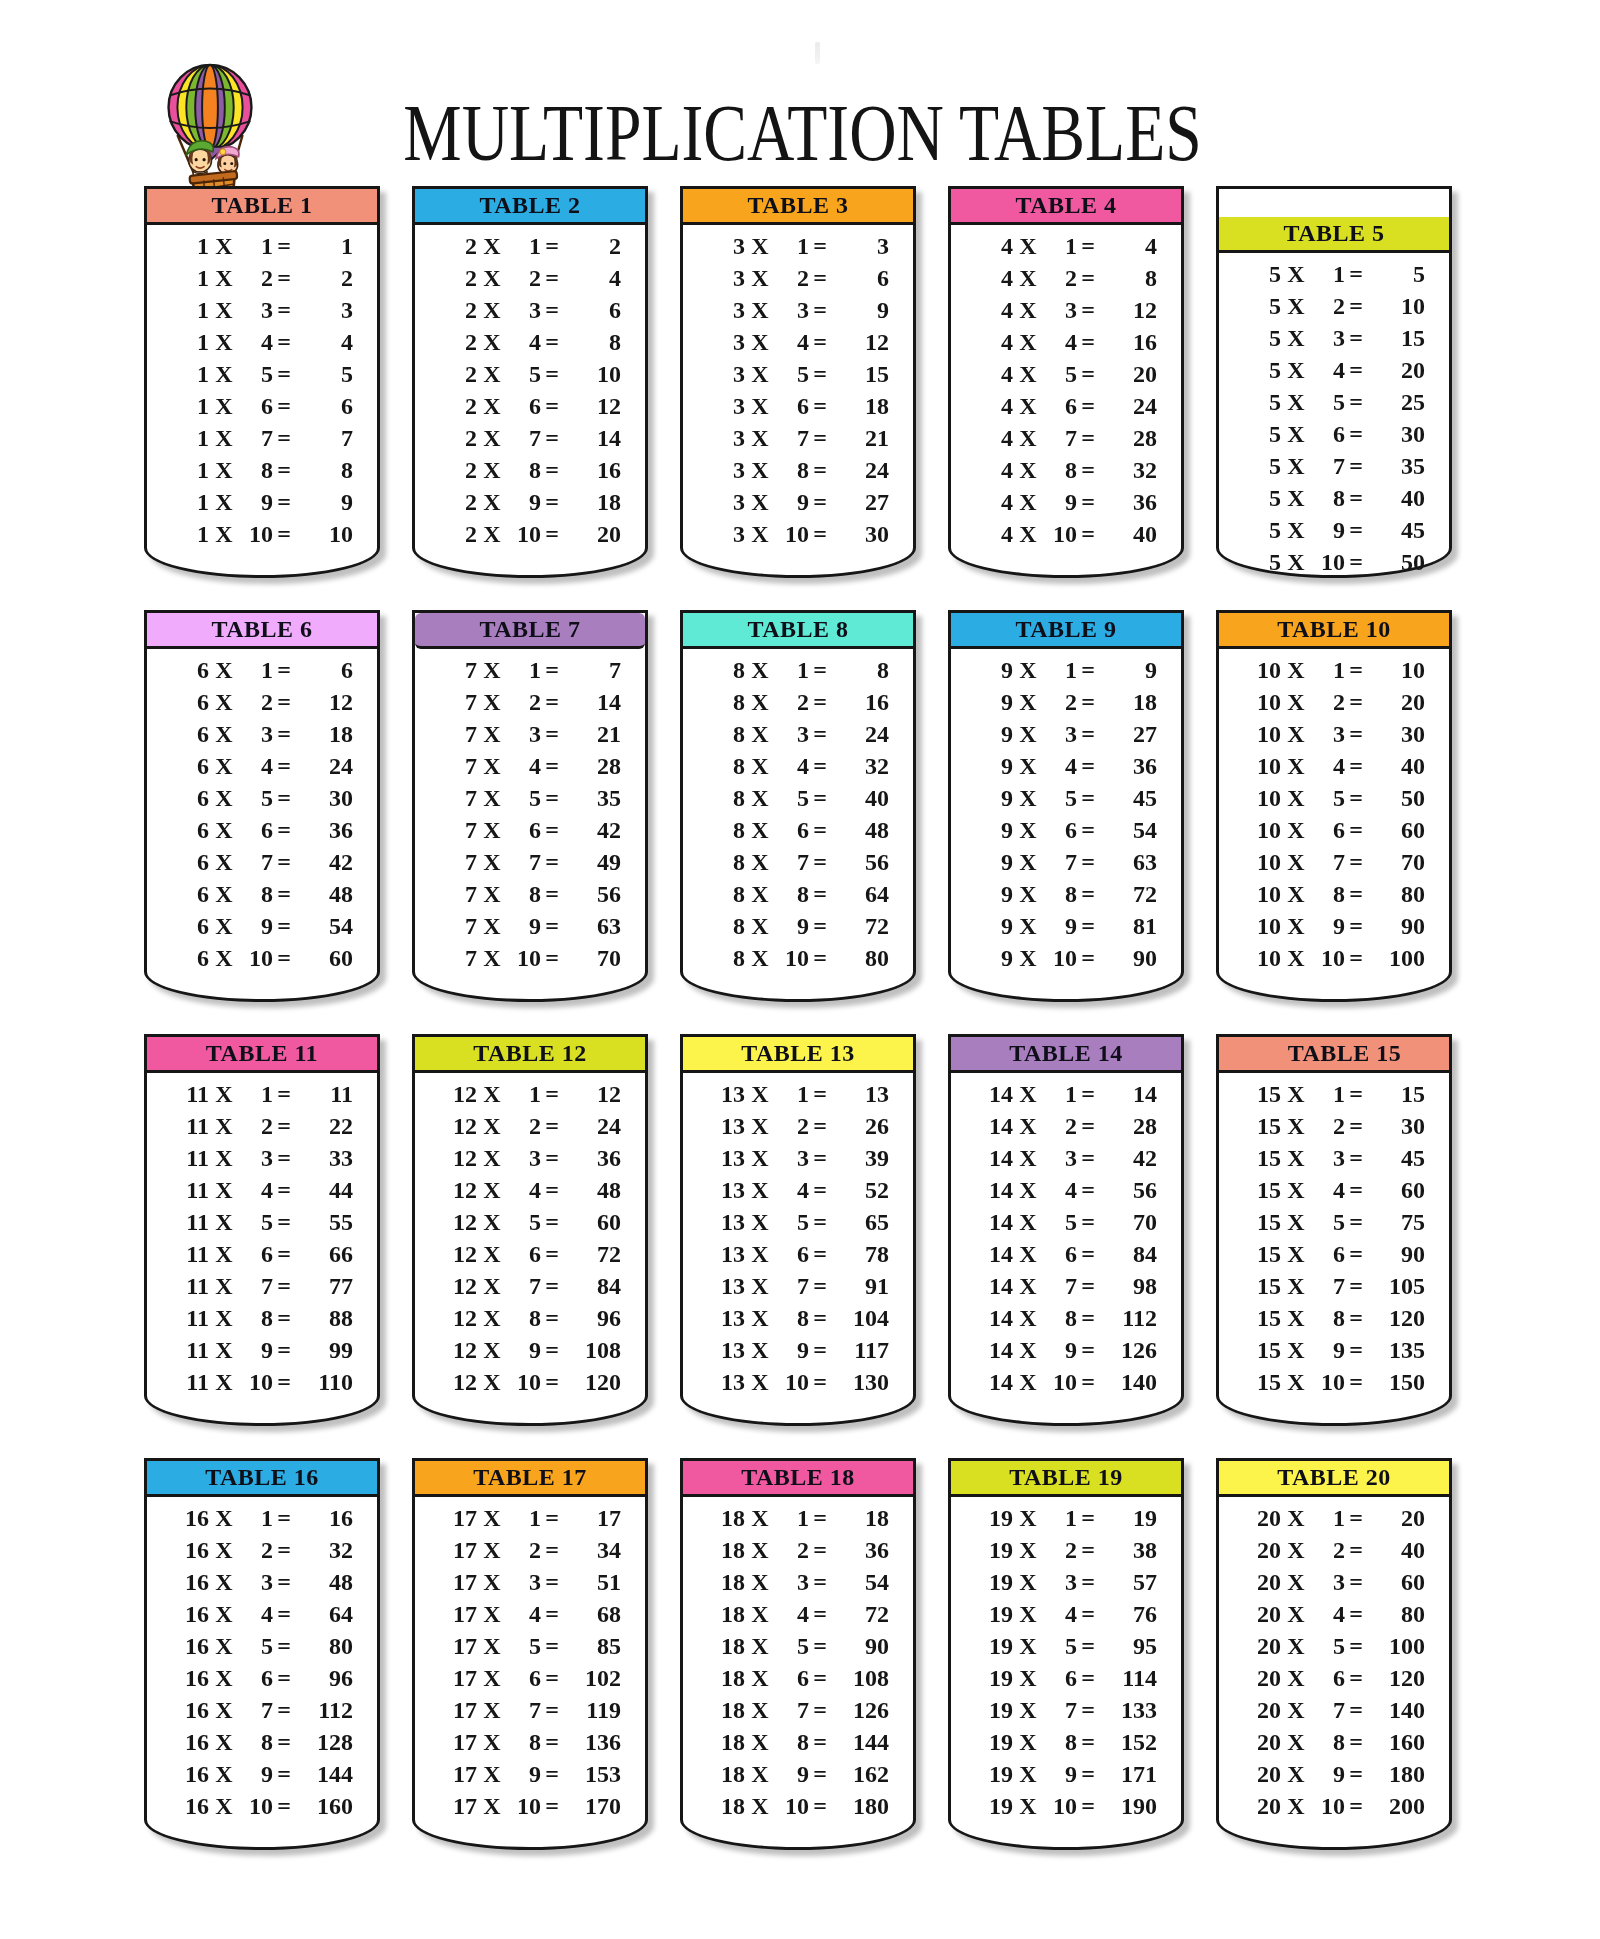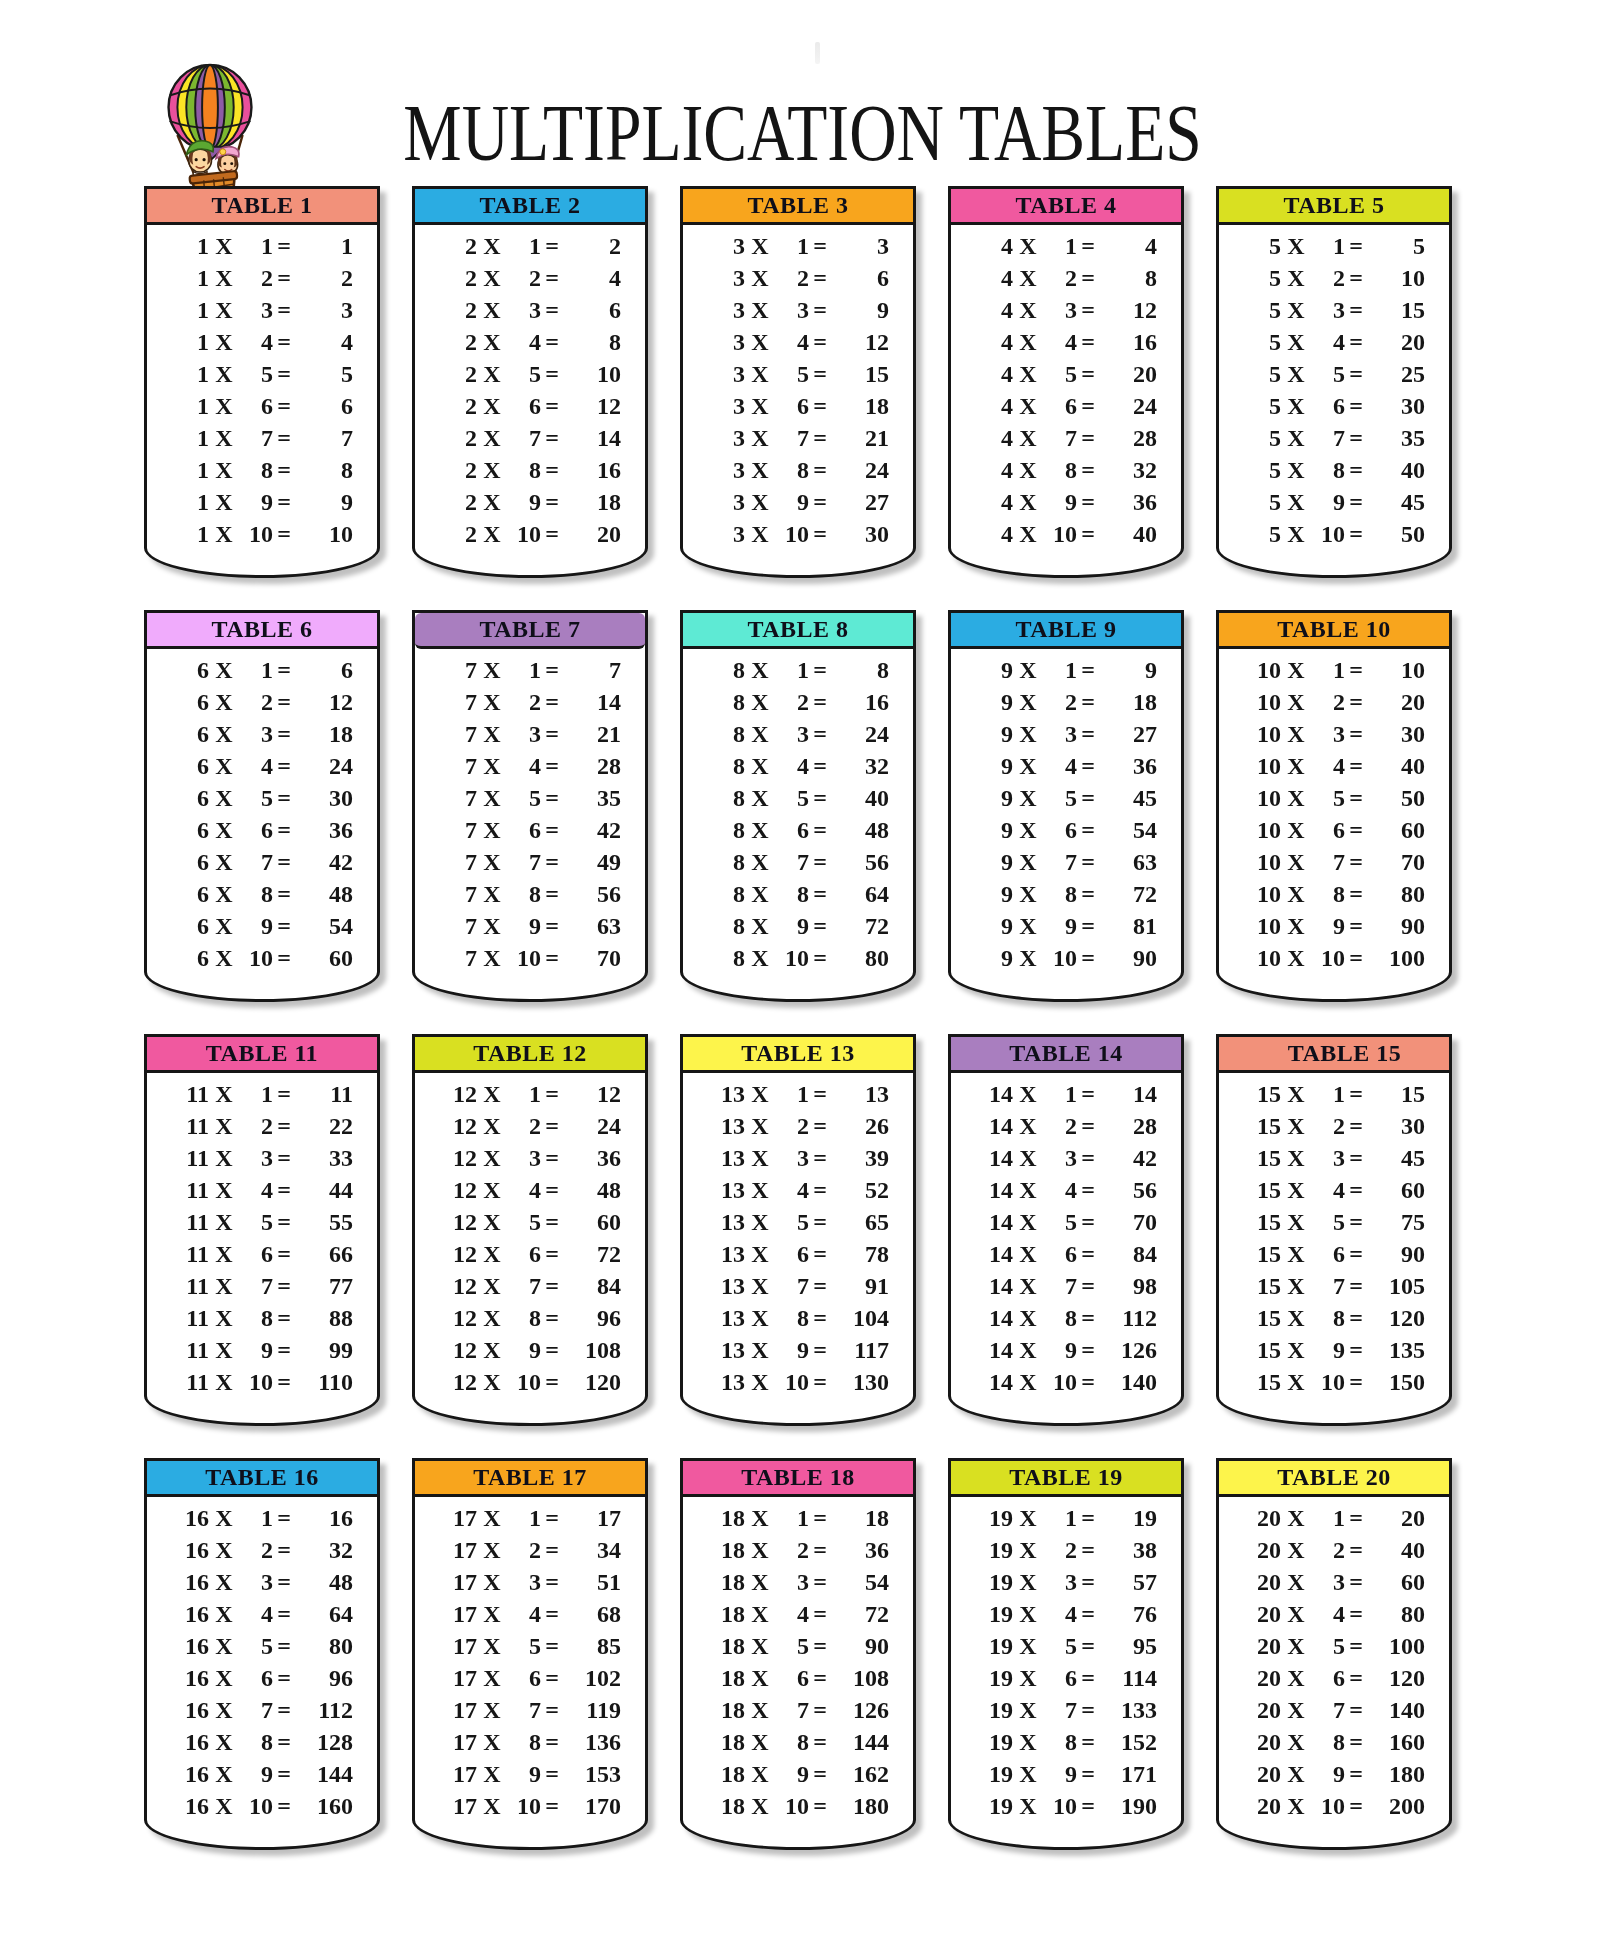--- a/index.html
+++ b/index.html
@@ -404,21 +404,21 @@
           <span class="a">4</span>
           <span class="x">X</span>
           <span class="b">10</span>
           <span class="eq">=</span>
           <span class="r">40</span>
         </div>
       </div>
   </section>
 
   <section class="card">
-    <header class="card-header" style="background: rgb(217, 224, 33);">TABLE 5</header>
+    <header class="card-header" style="background: rgb(217, 224, 33); margin-top: 28px;">TABLE 5</header>
     <div class="card-body">
         <div class="row">
           <span class="a">5</span>
           <span class="x">X</span>
           <span class="b">1</span>
           <span class="eq">=</span>
           <span class="r">5</span>
         </div>
         <div class="row">
           <span class="a">5</span>

